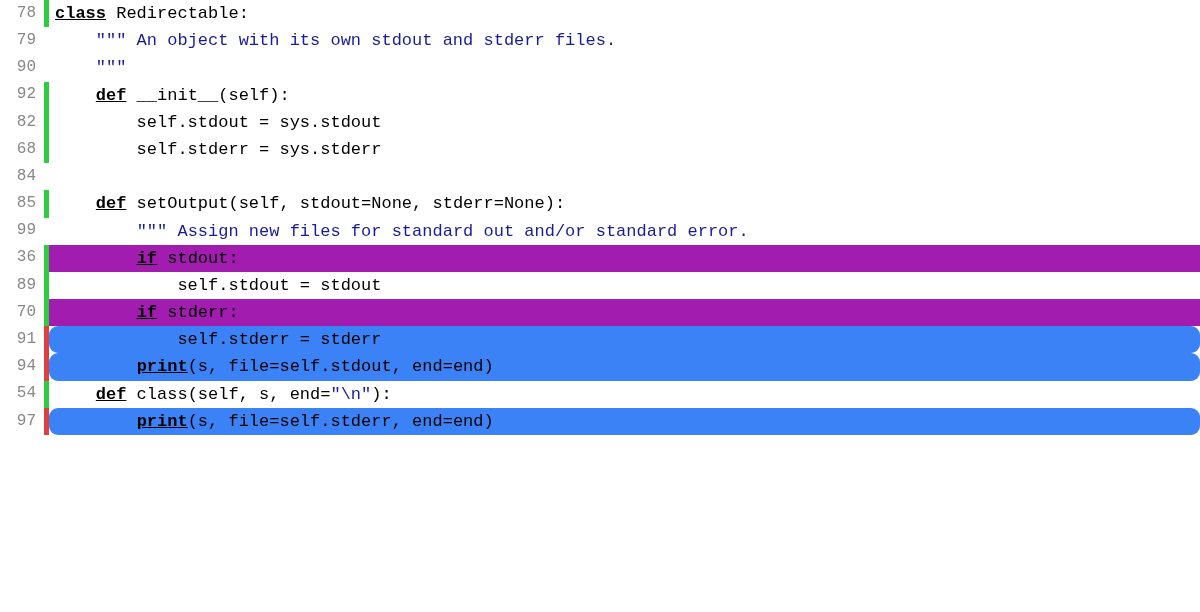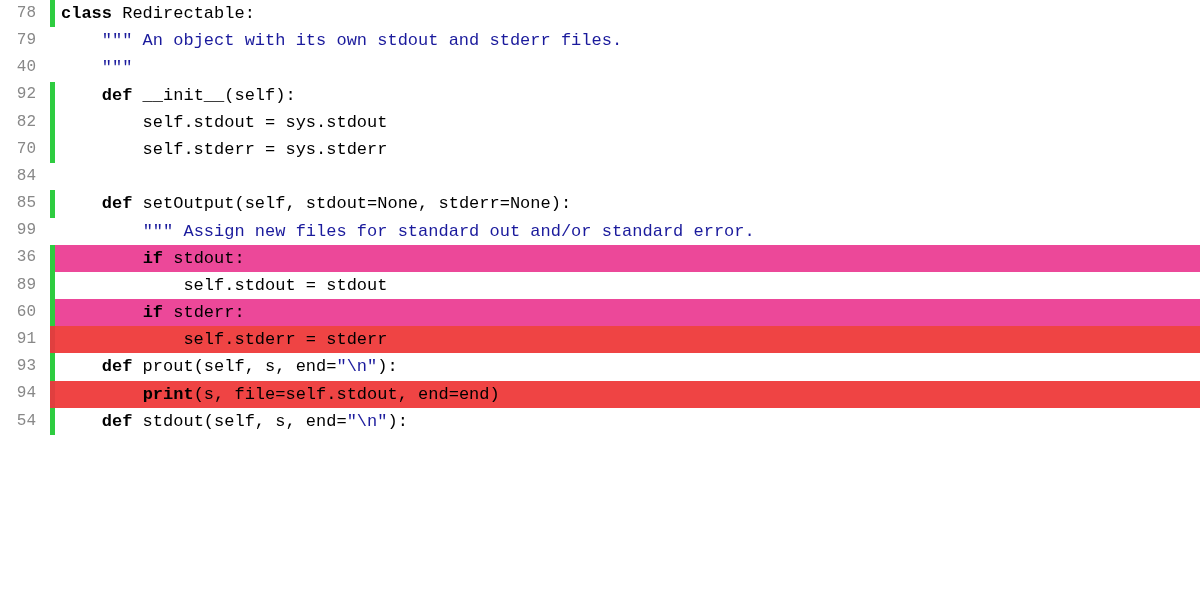--- a/index.html
+++ b/index.html
@@ -15,21 +15,21 @@
     width: 100%;
     border-collapse: collapse;
   }
   .code-row {
     display: table-row;
   }
   .lineno {
     display: table-cell;
     text-align: right;
     color: #888;
-    padding: 0 14px 0 8px;
+    padding: 0 8px 0 8px;
     width: 28px;
     user-select: none;
     font-size: 16px;
     vertical-align: middle;
     background: #fff;
   }
   .marker {
     display: table-cell;
     width: 5px;
     padding: 0;
@@ -37,57 +37,57 @@
   }
   .marker.green { background: #2ecc40; }
   .marker.red   { background: #e03f3f; }
   .marker.none  { background: transparent; }
   .code {
     display: table-cell;
     white-space: pre;
     padding-left: 6px;
     vertical-align: middle;
   }
-  .hl-yellow .code { background: #ec4899; }
-  .hl-pink   .code { background: #ef4444; }
-  .kw  { color: #000; font-weight: bold; }
+  .hl-yellow .code { background: #a21caf; }
+  .hl-pink   .code { background: #3b82f6; border-radius: 9px; }
+  .kw  { color: #000; font-weight: bold; text-decoration: underline; }
   .str { color: #1a1a9c; }
   .txt { color: #000; }
 </style>
 </head>
 <body>
 
 <div class="code-container" id="code">
     <div class="code-row">
       <div class="lineno">78</div>
       <div class="marker green"></div>
       <div class="code"><span class="kw">class</span><span class="txt"> Redirectable:</span></div>
     </div>
     <div class="code-row">
       <div class="lineno">79</div>
       <div class="marker none"></div>
       <div class="code"><span class="txt">    </span><span class="str">""" An object with its own stdout and stderr files.</span></div>
     </div>
     <div class="code-row">
-      <div class="lineno">40</div>
+      <div class="lineno">90</div>
       <div class="marker none"></div>
       <div class="code"><span class="txt">    </span><span class="str">"""</span></div>
     </div>
     <div class="code-row">
       <div class="lineno">92</div>
       <div class="marker green"></div>
       <div class="code"><span class="txt">    </span><span class="kw">def</span><span class="txt"> __init__(self):</span></div>
     </div>
     <div class="code-row">
       <div class="lineno">82</div>
       <div class="marker green"></div>
       <div class="code"><span class="txt">        self.stdout = sys.stdout</span></div>
     </div>
     <div class="code-row">
-      <div class="lineno">70</div>
+      <div class="lineno">68</div>
       <div class="marker green"></div>
       <div class="code"><span class="txt">        self.stderr = sys.stderr</span></div>
     </div>
     <div class="code-row">
       <div class="lineno">84</div>
       <div class="marker none"></div>
       <div class="code"><span class="txt"> </span></div>
     </div>
     <div class="code-row">
       <div class="lineno">85</div>
@@ -103,37 +103,37 @@
       <div class="lineno">36</div>
       <div class="marker green"></div>
       <div class="code"><span class="txt">        </span><span class="kw">if</span><span class="txt"> stdout:</span></div>
     </div>
     <div class="code-row">
       <div class="lineno">89</div>
       <div class="marker green"></div>
       <div class="code"><span class="txt">            self.stdout = stdout</span></div>
     </div>
     <div class="code-row hl-yellow">
-      <div class="lineno">60</div>
+      <div class="lineno">70</div>
       <div class="marker green"></div>
       <div class="code"><span class="txt">        </span><span class="kw">if</span><span class="txt"> stderr:</span></div>
     </div>
     <div class="code-row hl-pink">
       <div class="lineno">91</div>
       <div class="marker red"></div>
       <div class="code"><span class="txt">            self.stderr = stderr</span></div>
-    </div>
-    <div class="code-row">
-      <div class="lineno">93</div>
-      <div class="marker green"></div>
-      <div class="code"><span class="txt">    </span><span class="kw">def</span><span class="txt"> prout(self, s, end=</span><span class="str">"\n"</span><span class="txt">):</span></div>
     </div>
     <div class="code-row hl-pink">
       <div class="lineno">94</div>
       <div class="marker red"></div>
       <div class="code"><span class="txt">        </span><span class="kw">print</span><span class="txt">(s, file=self.stdout, end=end)</span></div>
     </div>
     <div class="code-row">
       <div class="lineno">54</div>
       <div class="marker green"></div>
-      <div class="code"><span class="txt">    </span><span class="kw">def</span><span class="txt"> stdout(self, s, end=</span><span class="str">"\n"</span><span class="txt">):</span></div>
+      <div class="code"><span class="txt">    </span><span class="kw">def</span><span class="txt"> class(self, s, end=</span><span class="str">"\n"</span><span class="txt">):</span></div>
+    </div>
+    <div class="code-row hl-pink">
+      <div class="lineno">97</div>
+      <div class="marker red"></div>
+      <div class="code"><span class="txt">        </span><span class="kw">print</span><span class="txt">(s, file=self.stderr, end=end)</span></div>
     </div>
   </div>
 
 </body></html>

